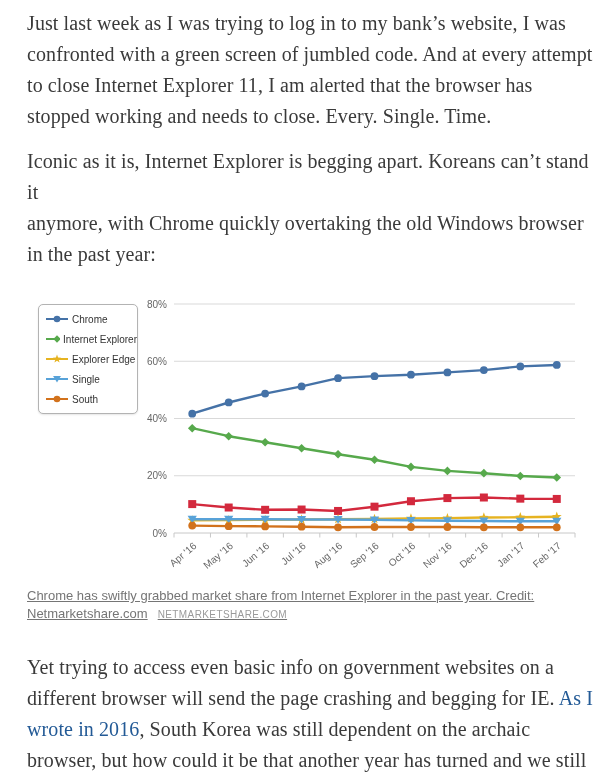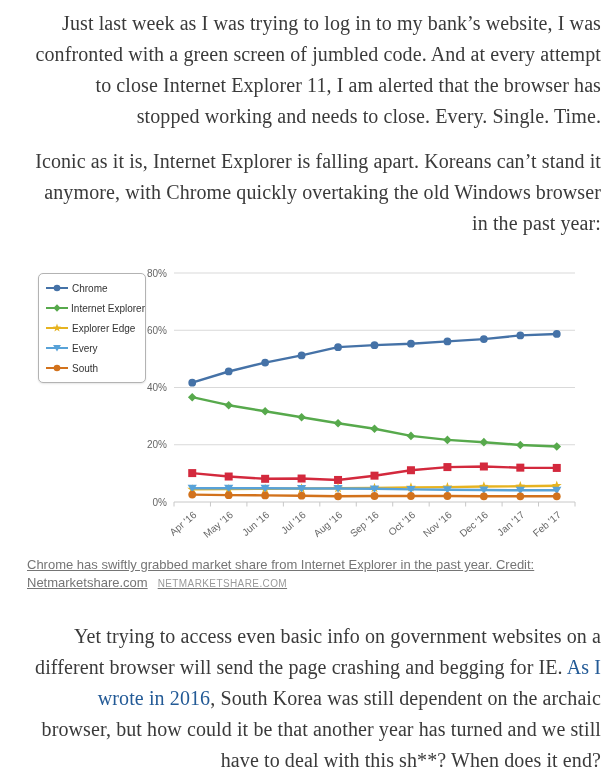--- a/index.html
+++ b/index.html
@@ -12,21 +12,20 @@
     padding: 8px 12px 0 27px;
     font-family: "Liberation Serif", "DejaVu Serif", serif;
   }
   .para {
     margin: 0;
     font-size: 20px;
     line-height: 31px;
     color: #3a3a3a;
     white-space: pre-line;
     letter-spacing: 0.1px;
-    text-align: right;
   }
   .para + .para { margin-top: 14px; }
   a.body-link {
     color: #235a96;
     text-decoration: none;
     white-space: pre-line;
     cursor: pointer;
   }
   figure.figure {
     margin: 13px 0 0 0;
@@ -35,21 +34,21 @@
   .chart-wrap {
     position: relative;
     width: 558px;
     height: 292px;
   }
   .chart-wrap svg { display: block; }
   .legend {
     position: absolute;
     left: 11px;
     top: 21px;
-    width: 108px;
+    width: 100px;
     background: #ffffff;
     border: 1px solid #b3b3b3;
     border-radius: 5px;
     box-shadow: 0 1px 2px rgba(0,0,0,0.10);
     padding: 4px 0;
     font-family: "Liberation Sans", "DejaVu Sans", sans-serif;
   }
   .legend-item {
     display: flex;
     align-items: center;
@@ -86,21 +85,21 @@
   #paragraph-3 { margin-top: 28px; }
 </style>
 </head>
 <body>
 
 <main class="content">
   <p class="para" id="paragraph-1">Just last week as I was trying to log in to my bank’s website, I was
 confronted with a green screen of jumbled code. And at every attempt
 to close Internet Explorer 11, I am alerted that the browser has
 stopped working and needs to close. Every. Single. Time.</p>
-  <p class="para" id="paragraph-2">Iconic as it is, Internet Explorer is falling apart. Koreans can’t stand it
+  <p class="para" id="paragraph-2">Iconic as it is, Internet Explorer is begging apart. Koreans can’t stand it
 anymore, with Chrome quickly overtaking the old Windows browser
 in the past year:</p>
 
   <figure class="figure">
     <div class="chart-wrap">
       <svg id="chart-svg" width="558" height="292" viewBox="0 0 558 292">
           <g>
             <line x1="147" x2="548" y1="250" y2="250" stroke="#c8c8c8" stroke-width="1"></line>
             <text x="140" y="253.5" text-anchor="end" class="axis-text">0%</text>
             <line x1="147" x2="548" y1="192.75" y2="192.75" stroke="#d9d9d9" stroke-width="1"></line>
@@ -252,21 +251,21 @@
             </svg>
             <span class="lbl">Explorer Edge</span>
           </div>
           <div class="legend-item">
             <svg width="24" height="14">
               <line x1="1" x2="23" y1="7" y2="7" stroke="#58a2d8" stroke-width="2"></line>
               <g>
                 <path d="M8.09 4.067500000000001L15.91 4.067500000000001L12 10.519Z" fill="#58a2d8"></path>
               </g>
             </svg>
-            <span class="lbl">Every</span>
+            <span class="lbl">Single</span>
           </div>
           <div class="legend-item">
             <svg width="24" height="14">
               <line x1="1" x2="23" y1="7" y2="7" stroke="#d2721c" stroke-width="2"></line>
               <g>
                 <circle cx="12" cy="7" r="3.315" fill="#d2721c"></circle>
               </g>
             </svg>
             <span class="lbl">South</span>
           </div>

